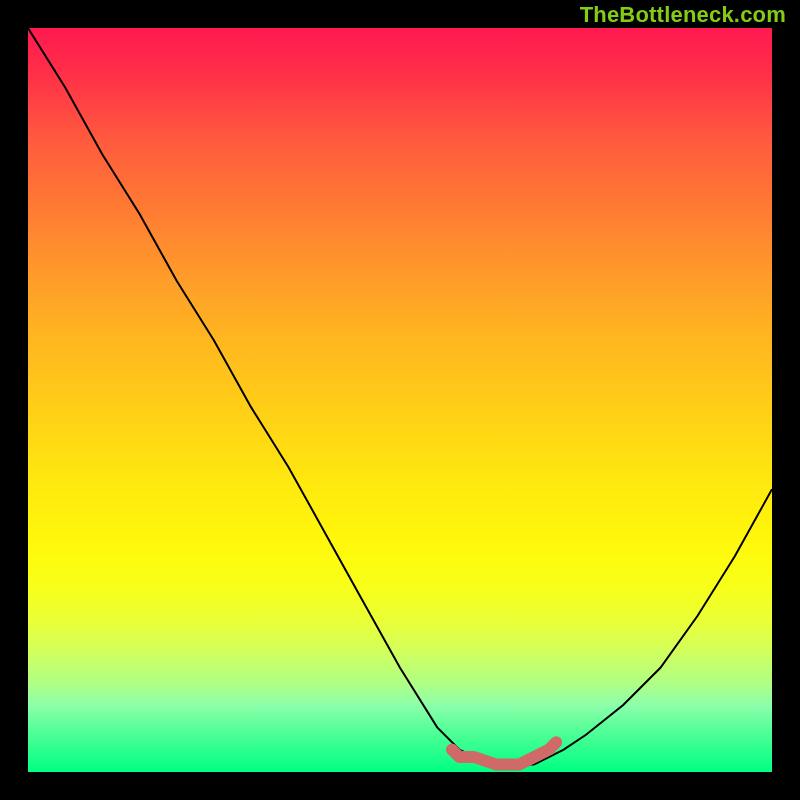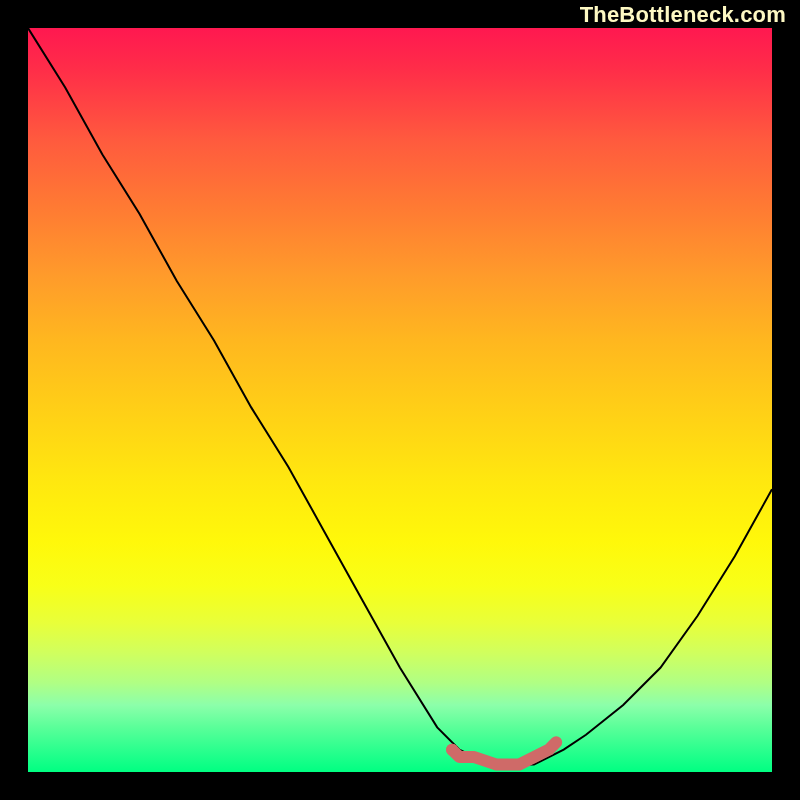--- a/index.html
+++ b/index.html
@@ -16,21 +16,21 @@
     left: 0;
     top: 0;
     width: 800px;
     height: 800px;
     background: #000;
   }
   .attribution {
     position: absolute;
     top: 2px;
     right: 14px;
-    color: #fef9c3;
+    color: #84cc16;
     font-size: 22px;
     font-weight: 600;
     letter-spacing: 0.2px;
   }
   .plot {
     position: absolute;
     left: 28px;
     top: 28px;
     width: 744px;
     height: 744px;

